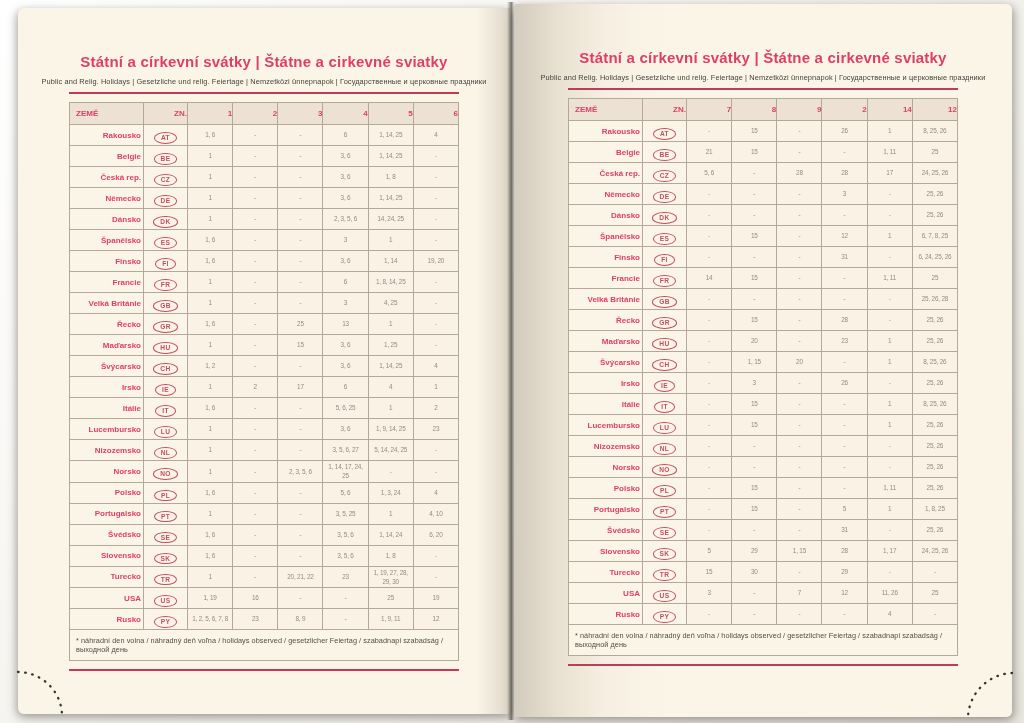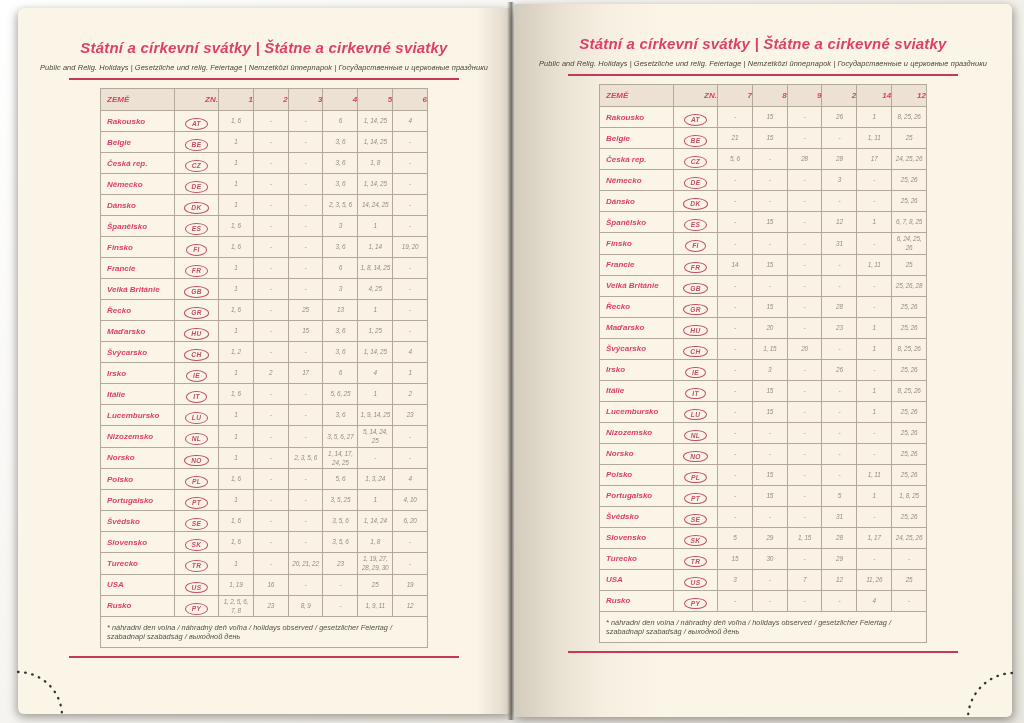--- a/index.html
+++ b/index.html
@@ -29,43 +29,43 @@
   .page.right{
     left:514px; top:4px; width:498px; height:713px;
     border-radius:2px 6px 6px 2px;
     background:linear-gradient(to right,#d2ccbe 0px,#e9e1d2 46px,#f6efe1 90px,var(--page-cream) 150px);
     box-shadow:0 4px 12px rgba(60,55,45,.35), 3px 2px 7px rgba(60,55,45,.2);
   }
   .seam{
     position:absolute; left:507px; top:2px; width:8px; height:718px;
     background:linear-gradient(to right, rgba(45,40,32,0) 0%, rgba(45,40,32,.55) 55%, rgba(45,40,32,.15) 80%, rgba(45,40,32,0) 100%);
   }
-  .content{position:relative; padding-top:31px; text-align:center; height:100%;font-style:italic;}
+  .content{position:relative; padding-top:45px; text-align:center; height:100%;}
   .page-title{
     font-size:15px; font-weight:bold; color:var(--accent-pink);
     letter-spacing:.2px; margin-bottom:7px;
   }
   .page-subtitle{
     font-size:7.4px; color:var(--subtitle-gray); margin-bottom:6px; letter-spacing:.1px;
   }
   .rule{width:390px; margin:0 auto; border-top:2px solid var(--rule-red);}
   table.holidays{
-    width:328px; margin:8px auto 0; border-collapse:collapse; table-layout:fixed;
+    width:390px; margin:8px auto 0; border-collapse:collapse; table-layout:fixed;
     background:var(--cell-cream);
   }
   table.holidays th, table.holidays td{border:1px solid var(--grid-border);}
   table.holidays thead th{
     background:var(--header-beige); color:var(--accent-pink);
     font-size:8px; font-weight:bold; height:22px; text-align:right;
   }
   th.c-country{width:74px; text-align:left !important; padding-left:6px;}
   th.c-code{width:44px;}
   td.country{
     background:var(--page-cream); color:var(--accent-pink);
-    font-size:8px; font-weight:bold; text-align:left; padding:2px 2px 2px 6px; height:21px;
+    font-size:8px; font-weight:bold; text-align:right; padding:2px 2px 2px 6px; height:21px;
   }
   td.code{background:var(--page-cream); text-align:center;}
   .badge{
     display:inline-block; border:1px solid var(--badge-red); color:var(--badge-red);
     font-size:6.6px; font-weight:bold; border-radius:50%;
     padding:1px 6px; line-height:1.15; letter-spacing:.4px;
   }
   td.val{
     background:var(--cell-cream); color:var(--value-gray);
     font-size:6.4px; text-align:center; padding:1px 2px; letter-spacing:-.2px; line-height:1.45;

